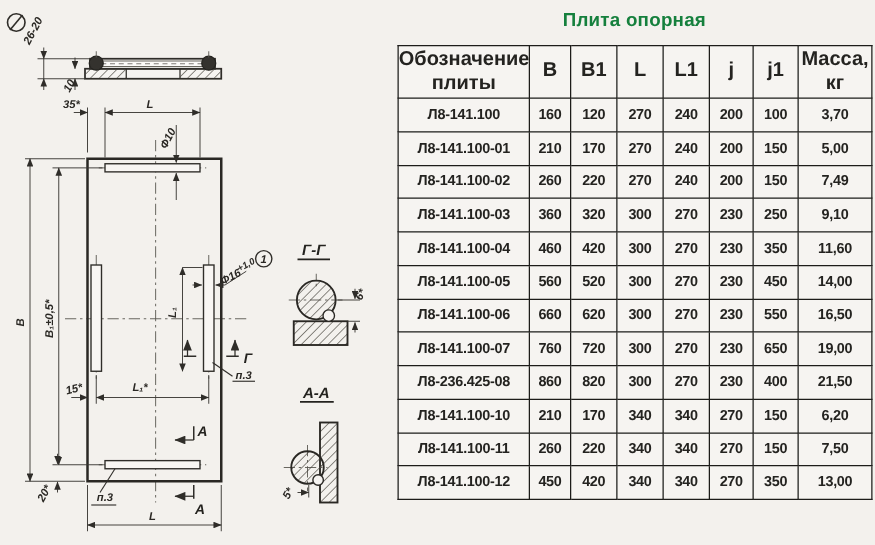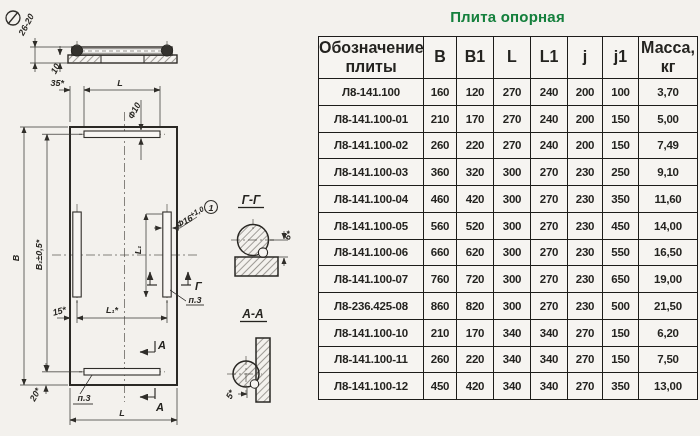--- a/index.html
+++ b/index.html
@@ -304,21 +304,21 @@
           <td>650</td>
           <td>19,00</td>
         </tr>
         <tr>
           <td>Л8-236.425-08</td>
           <td>860</td>
           <td>820</td>
           <td>300</td>
           <td>270</td>
           <td>230</td>
-          <td>500</td>
+          <td>400</td>
           <td>21,50</td>
         </tr>
         <tr>
           <td>Л8-141.100-10</td>
           <td>210</td>
           <td>170</td>
           <td>340</td>
           <td>340</td>
           <td>270</td>
           <td>150</td>

